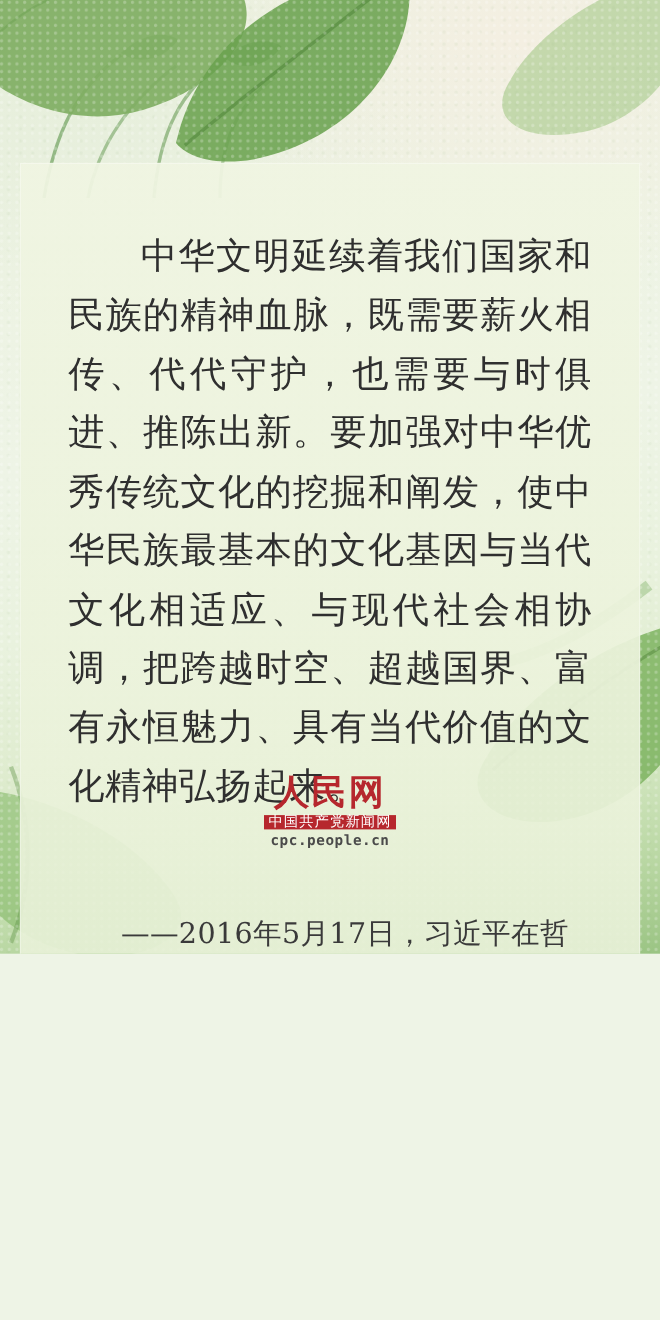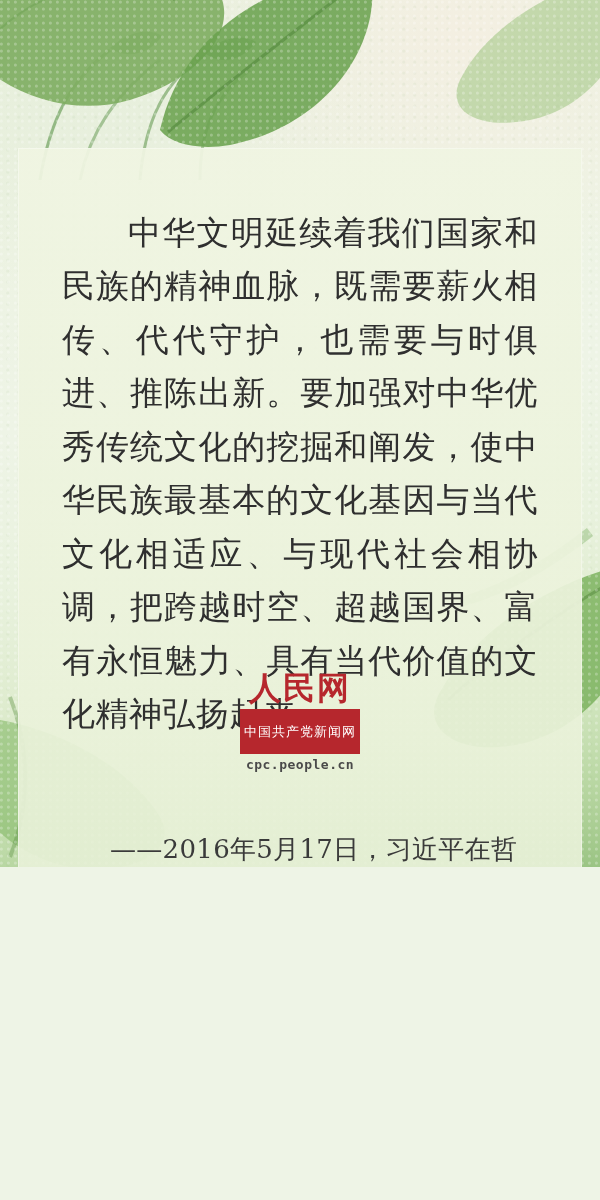--- a/index.html
+++ b/index.html
@@ -118,21 +118,21 @@
     font-weight: bold;
     letter-spacing: 2px;
   }
   .logo-people .lp-sub {
     margin-top: 5px;
     background: #b6272d;
     color: #fff;
     font-family: "DejaVu Sans", "Liberation Sans", sans-serif;
     font-size: 13px;
     letter-spacing: 1px;
-    padding: 16px 4px;
+    padding: 0 4px;
     white-space: nowrap;
   }
   .logo-people .lp-url {
     margin-top: 4px;
     font-family: "DejaVu Sans Mono", "Liberation Mono", monospace;
     font-size: 13px;
     color: #4a4a4a;
     letter-spacing: .5px;
     font-weight: bold;
   }

